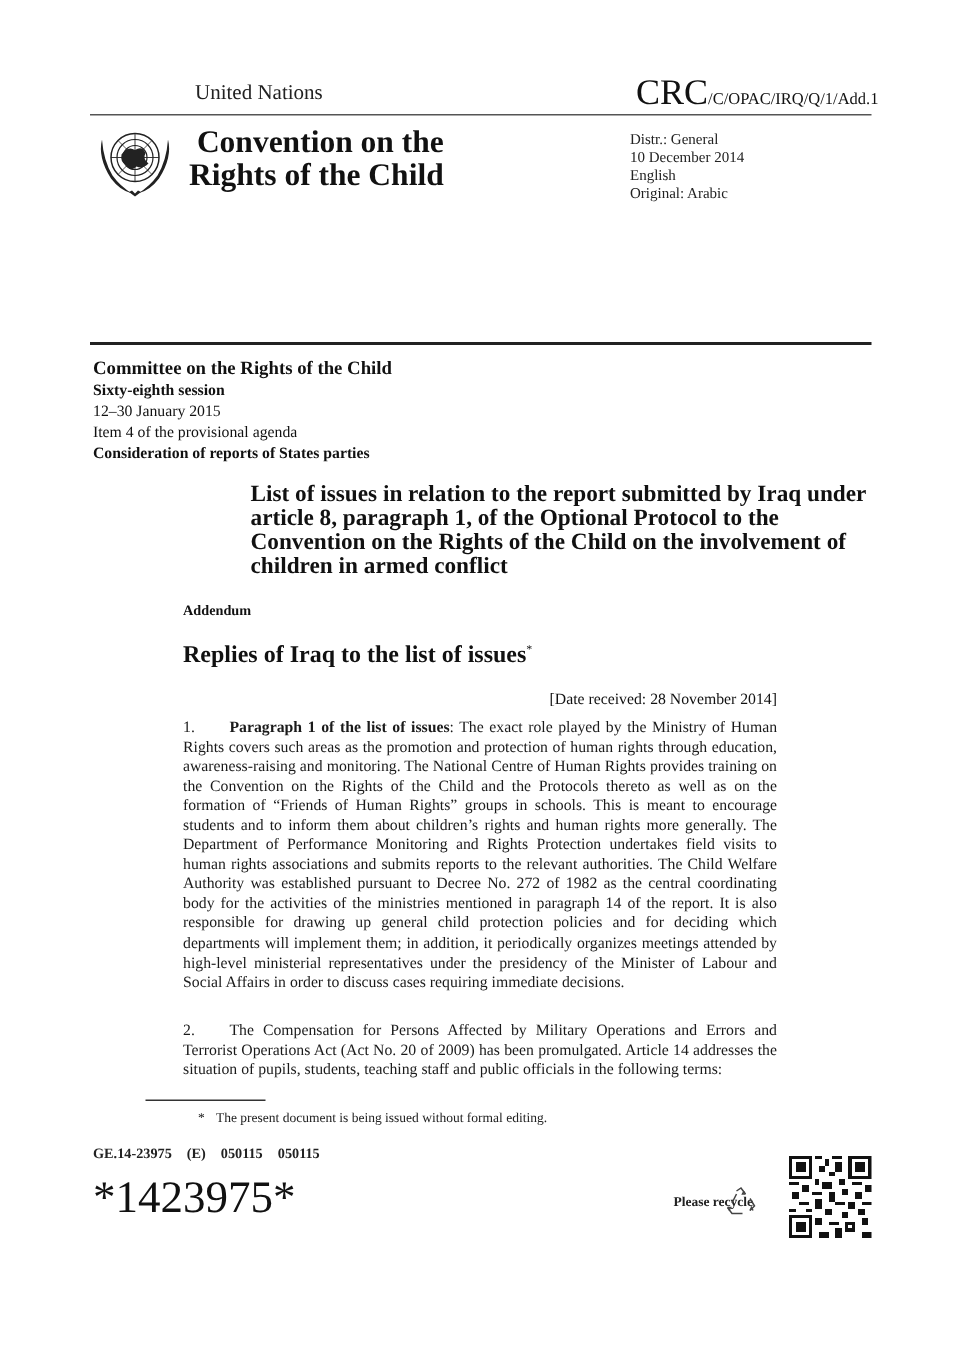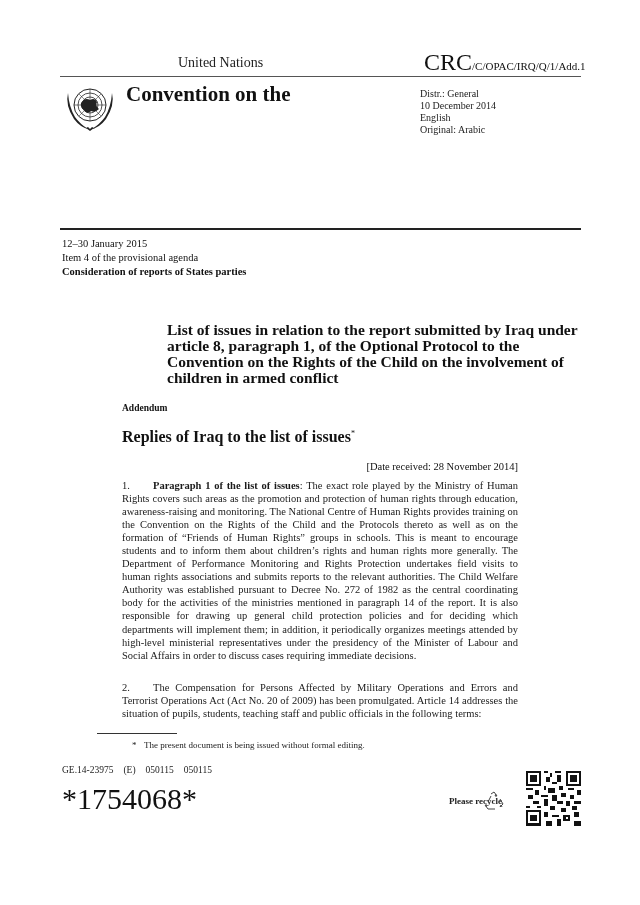--- a/index.html
+++ b/index.html
@@ -1,20 +1,20 @@
 <!DOCTYPE html>
 <html><head>
 <meta charset="utf-8">
 <style>
   * { margin: 0; padding: 0; box-sizing: border-box; }
   html, body { width: 640px; height: 905px; background: #ffffff; overflow: hidden; }
   body { position: relative; font-family: "Liberation Serif", "DejaVu Serif", serif; color: #111; }
   .abs { position: absolute; }
 
-  .un-name { left: 130px; top: 55px; font-size: 14px; color: #222; margin-left: 48px; }
+  .un-name { left: 130px; top: 55px; font-size: 14px; color: #222; }
   .symbol-big { left: 424px; top: 49px; font-size: 24px; color: #111; white-space: nowrap; line-height: 26px; }
   .symbol-big .sym-rest { font-size: 11px; }
   .rule-top { left: 60px; top: 76px; width: 521px; height: 1px; background: #555; }
 
   .emblem { left: 62px; top: 81px; width: 56px; height: 52px; }
   .title-main { left: 126px; top: 83px; font-size: 21px; font-weight: bold; line-height: 22px; color: #111; text-align: right; }
 
   .distr { left: 420px; top: 88px; font-size: 10px; line-height: 12px; color: #222; }
 
   .rule-thick { left: 60px; top: 228px; width: 521px; height: 2px; background: #222; }
@@ -37,21 +37,21 @@
   .para1 { top: 479px; }
   .para2 { top: 681px; }
   .pnum { display: inline-block; width: 31px; }
   .pbold { font-weight: bold; }
 
   .fn-rule { left: 97px; top: 733px; width: 80px; height: 1px; background: #333; }
   .footnote { left: 110px; top: 740px; font-size: 9px; color: #222; margin-left: 22px; }
   .footnote .fn-mark { display: inline-block; width: 12px; }
 
   .ge-code { left: 62px; top: 765px; font-size: 9.5px; color: #222; word-spacing: 2px; }
-  .ge-code span { margin-right: 10px; }
+  .ge-code span { margin-right: 10px; font-weight: bold; }
   .barcode-num { left: 62px; top: 782px; font-size: 30px; color: #111; letter-spacing: 0px; }
 
   .recycle { left: 428px; top: 796px; font-size: 9px; font-weight: bold; color: #222; padding-left: 21px; }
   .recycle-icon { left: 483px; top: 790px; width: 22px; height: 22px; }
   .qr { left: 526px; top: 770px; width: 55px; height: 56px; }
 </style>
 </head>
 <body>
 
 <div class="abs un-name">United Nations</div>
@@ -72,52 +72,55 @@
   <path d="M19 22 q4 -6 9 -3 q5 -3 7 2 q-2 4 2 7 q-4 4 -8 2 q-4 4 -7 -1 q-4 -2 -3 -7z" fill="#222"></path>
   <g fill="#222">
     <path d="M6 12 q-3 12 6 26 q6 8 14 10 q-8 -5 -13 -12 q-6 -10 -7 -24z"></path>
     <path d="M50 12 q3 12 -6 26 q-6 8 -14 10 q8 -5 13 -12 q6 -10 7 -24z"></path>
     <path d="M24 47 l4 3 l4 -3 l-2 -1 l-2 2 l-2 -2z"></path>
   </g>
 </svg>
 
 <div class="abs title-main">
   <div>Convention on the</div>
+  <div>Rights of the Child</div>
 </div>
 
 <div class="abs distr">
   <div>Distr.: General</div>
   <div>10 December 2014</div>
   <div>English</div>
   <div>Original: Arabic</div>
 </div>
 
 <div class="abs rule-thick"></div>
 
 <div class="abs committee">
+  <div class="c-title">Committee on the Rights of the Child</div>
+  <div class="c-session">Sixty-eighth session</div>
   <div class="c-dates">12–30 January 2015</div>
   <div class="c-item">Item 4 of the provisional agenda</div>
   <div class="c-consid">Consideration of reports of States parties</div>
 </div>
 
 <div class="abs doc-title">List of issues in relation to the report submitted by Iraq under article 8, paragraph 1, of the Optional Protocol to the Convention on the Rights of the Child on the involvement of children in armed conflict</div>
 <div class="abs addendum">Addendum</div>
 <div class="abs replies"><span>Replies of Iraq to the list of issues</span><span class="ast">*</span></div>
 
 <div class="abs date-recv">[Date received: 28 November 2014]</div>
 
 <div class="abs para para1"><span class="pnum">1.</span><span class="pbold">Paragraph 1 of the list of issues</span><span>: The exact role played by the Ministry of Human Rights covers such areas as the promotion and protection of human rights through education, awareness-raising and monitoring. The National Centre of Human Rights provides training on the Convention on the Rights of the Child and the Protocols thereto as well as on the formation of “Friends of Human Rights” groups in schools. This is meant to encourage students and to inform them about children’s rights and human rights more generally. The Department of Performance Monitoring and Rights Protection undertakes field visits to human rights associations and submits reports to the relevant authorities. The Child Welfare Authority was established pursuant to Decree No. 272 of 1982 as the central coordinating body for the activities of the ministries mentioned in paragraph 14 of the report. It is also responsible for drawing up general child protection policies and for deciding which departments will implement them; in addition, it periodically organizes meetings attended by high-level ministerial representatives under the presidency of the Minister of Labour and Social Affairs in order to discuss cases requiring immediate decisions.</span></div>
 
 <div class="abs para para2"><span class="pnum">2.</span><span>The Compensation for Persons Affected by Military Operations and Errors and Terrorist Operations Act (Act No. 20 of 2009) has been promulgated. Article 14 addresses the situation of pupils, students, teaching staff and public officials in the following terms:</span></div>
 
 <div class="abs fn-rule"></div>
 <div class="abs footnote"><span class="fn-mark">*</span><span>The present document is being issued without formal editing.</span></div>
 
 <div class="abs ge-code"><span>GE.14-23975</span><span>(E)</span><span>050115</span><span>050115</span></div>
-<div class="abs barcode-num">*1754068*</div>
+<div class="abs barcode-num">*1423975*</div>
 
 <div class="abs recycle">Please recycle</div>
 <svg class="abs recycle-icon" viewBox="0 0 22 22">
   <g fill="none" stroke="#444" stroke-width="1">
     <path d="M8 4 l3 -2 l3 4"></path>
     <path d="M14 6 l-2 0 l1 -2"></path>
     <path d="M17 9 l3 5 l-3 3"></path>
     <path d="M17 17 l1 -2 l1 2"></path>
     <path d="M12 19 l-7 0 l-3 -4"></path>
     <path d="M2 15 l2 0 l-1 2"></path>

